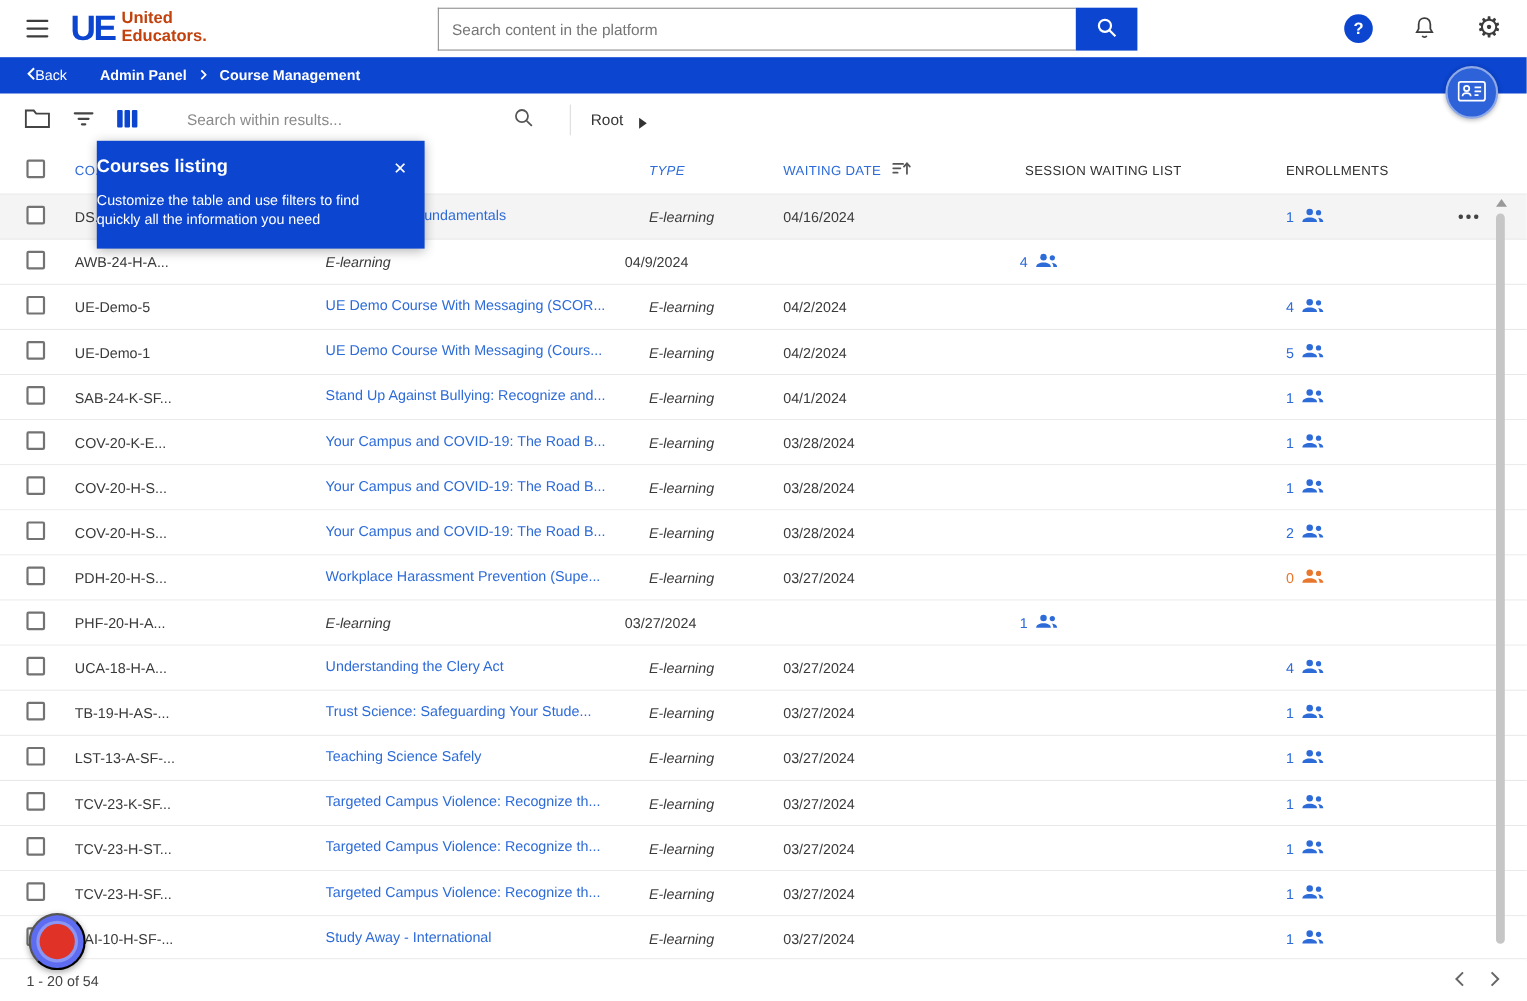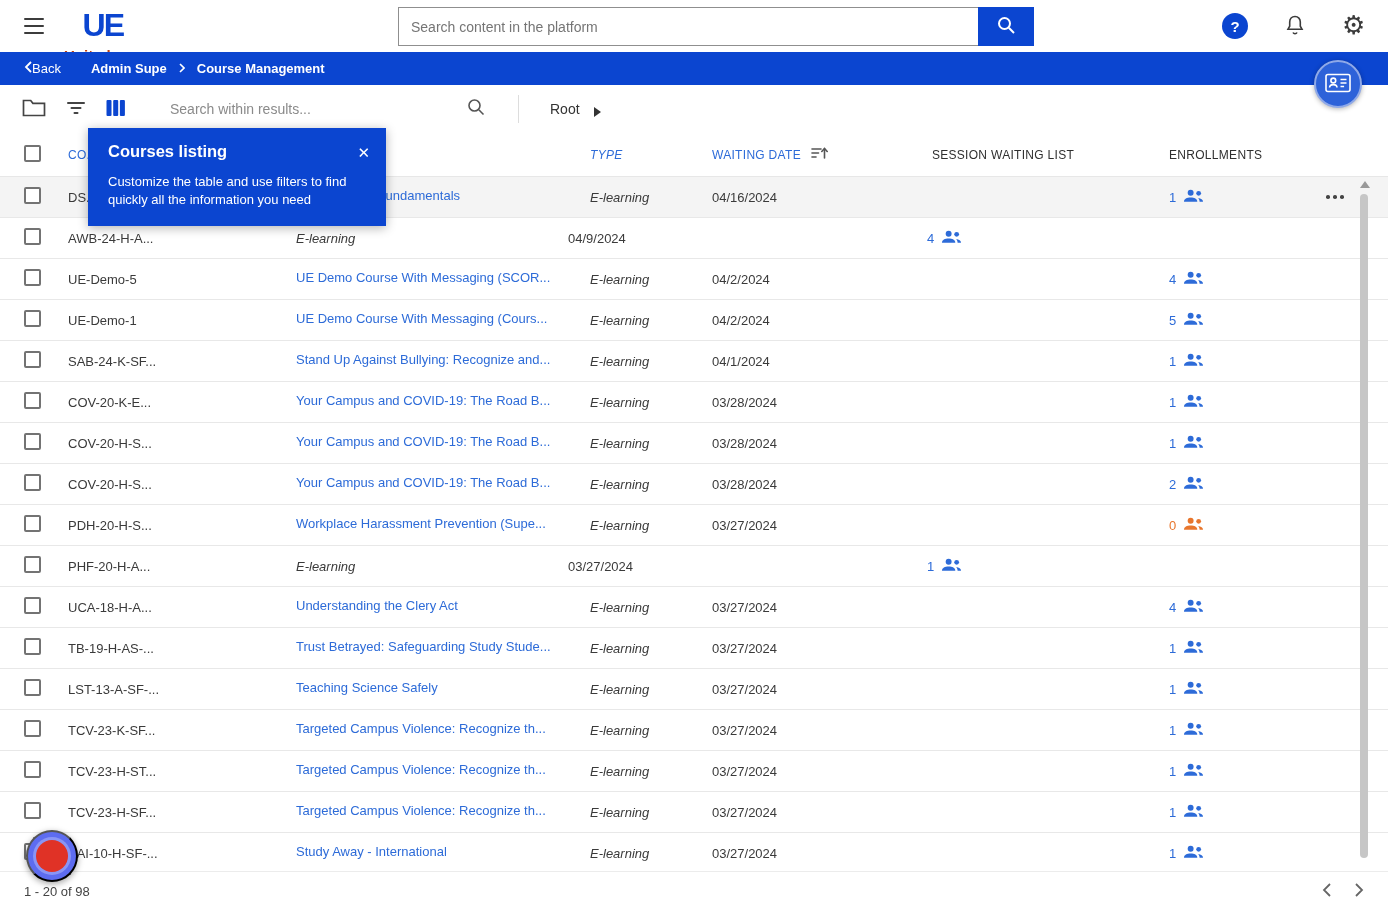--- a/index.html
+++ b/index.html
@@ -7,21 +7,21 @@
   }
   *{box-sizing:border-box;margin:0;padding:0;}
   body{
     width:1388px;height:910px;position:relative;overflow:hidden;
     font-family:"Liberation Sans",sans-serif;background:#fff;color:var(--text);
   }
   
   .topbar{position:absolute;top:0;left:0;width:1388px;height:52px;background:#fff;z-index:20;}
   .hamburger{position:absolute;left:24px;top:18px;width:20px;height:16px;display:flex;flex-direction:column;justify-content:space-between;cursor:pointer;background:none;border:none;}
   .hamburger i{display:block;height:2.4px;background:#3c3c3c;border-radius:1px;}
-  .logo{position:absolute;left:64px;top:8px;display:flex;align-items:center;gap:6px;flex-direction:column;}
+  .logo{position:absolute;left:64px;top:8px;display:flex;align-items:center;gap:6px;}
   .logo-mark{font-size:32px;font-weight:800;color:var(--brand);letter-spacing:-2px;line-height:34px;}
   .logo-text{font-size:15px;font-weight:700;color:#c2410c;line-height:16px;}
   .search-wrap{position:absolute;left:398px;top:7px;height:39px;display:flex;}
   .search-input{width:580px;height:39px;border:1px solid #8f8f8f;border-right:none;padding:0 12px;font-size:14px;font-family:inherit;color:#333;outline:none;}
   .search-input::placeholder{color:#757575;}
   .search-btn{width:56px;height:39px;background:var(--brand);border:none;display:flex;align-items:center;justify-content:center;cursor:pointer;}
   .help-btn{position:absolute;left:1222px;top:13px;width:26px;height:26px;border-radius:50%;background:var(--brand);color:#fff;border:none;font-size:15px;font-weight:700;display:flex;align-items:center;justify-content:center;cursor:pointer;font-family:inherit;}
   .bell-btn,.gear-btn{position:absolute;top:14px;background:none;border:none;cursor:pointer;}
   .bell-btn{left:1285px;}
   .gear-btn{left:1342px;top:10px;font-size:26px;color:#3c3c3c;line-height:30px;}
@@ -32,21 +32,21 @@
   
   .toolbar{position:absolute;top:85px;left:0;width:1100px;height:48px;background:#fff;display:flex;align-items:center;z-index:15;}
   .tb-icon{background:none;border:none;cursor:pointer;display:flex;align-items:center;justify-content:center;width:32px;height:32px;}
   .tb-icon.folder{margin-left:18px;}
   .tb-icon.filter{margin-left:10px;}
   .tb-icon.columns{margin-left:8px;}
   .results-search{margin-left:38px;display:flex;align-items:center;width:330px;}
   .results-input{border:none;outline:none;font-size:14px;font-family:inherit;width:296px;color:#333;}
   .results-input::placeholder{color:#8a8a8a;}
   .tb-divider{width:1px;height:28px;background:#ddd;margin:0 0 0 18px;}
-  .root-btn{display:flex;align-items:flex-end;gap:14px;margin-left:31px;background:none;border:none;font-size:14px;color:#333;font-family:inherit;cursor:pointer;}
+  .root-btn{display:flex;align-items:flex-end;gap:14px;margin-left:18px;background:none;border:none;font-size:14px;color:#333;font-family:inherit;cursor:pointer;}
   .caret-right{width:0;height:0;border-left:7px solid #333;border-top:5px solid transparent;border-bottom:5px solid transparent;}
   .contact-fab{position:absolute;left:1314px;top:60px;width:48px;height:48px;border-radius:50%;background:#2d62d9;border:2px solid #8fa9e8;display:flex;align-items:center;justify-content:center;cursor:pointer;z-index:30;box-shadow:0 1px 5px rgba(0,0,0,.3);}
   
   .grid{display:grid;grid-template-columns:50px 140px 72px 294px 144px 182px 242px 136px 1fr;align-items:center;}
   .thead{position:absolute;top:133px;left:0;width:1388px;height:44px;background:#fff;border-bottom:1px solid #e7e7e7;font-size:12px;letter-spacing:.3px;z-index:5;}
   .th-blue{color:var(--link);}
   .th-dark{color:#2f2f2f;}
   .c-check{padding-left:24px;}
   .c-code{padding-left:18px;white-space:nowrap;overflow:hidden;}
   .c-name{padding-left:34px;}
@@ -59,21 +59,21 @@
   .row{height:41px;border-bottom:1px solid #e8e8e8;background:#fff;font-size:13px;color:var(--text);}
   .row.active{background:#f4f4f4;}
   .thumb{width:34px;height:34px;border-radius:50%;margin:0 auto;}
   .name-link{color:var(--link);text-decoration:none;display:inline-block;max-width:262px;white-space:nowrap;overflow:hidden;text-overflow:ellipsis;cursor:pointer;font-size:13px;}
   .enroll{display:flex;align-items:center;gap:7px;margin-left:45px;color:var(--link);cursor:pointer;}
   .enroll.warn{color:var(--warn);}
   .enroll svg{flex:none;}
   .dots{display:flex;gap:3.5px;margin-left:62px;background:none;border:none;cursor:pointer;padding:6px 4px;}
   .dots i{width:3.6px;height:3.6px;border-radius:50%;background:#444;}
   
-  .tooltip{position:absolute;left:88px;top:128px;width:298px;background:var(--brand);color:#fff;padding:14px 16px 18px 20px;z-index:40;box-shadow:0 2px 10px rgba(0,0,0,.3);}
+  .tooltip{position:absolute;left:88px;top:128px;width:298px;background:var(--brand);color:#fff;padding:14px 16px 18px 0;z-index:40;box-shadow:0 2px 10px rgba(0,0,0,.3);}
   .tooltip h3{font-size:16.5px;font-weight:700;margin-bottom:12px;}
   .tooltip p{font-size:13px;line-height:1.35;width:252px;}
   .tooltip-close{position:absolute;right:16px;top:16px;background:none;border:none;color:#fff;font-size:15px;cursor:pointer;font-family:inherit;}
   
   .sb-arrow{position:absolute;left:1360px;top:181px;width:0;height:0;border-bottom:7px solid #999;border-left:5px solid transparent;border-right:5px solid transparent;z-index:25;cursor:pointer;}
   .sb-thumb{position:absolute;left:1360px;top:194px;width:8px;height:664px;background:#c6c6c6;border-radius:4px;z-index:25;cursor:pointer;}
   
   .pager{position:absolute;top:871px;left:0;width:1388px;height:39px;background:#fff;border-top:1px solid #ececec;z-index:20;display:flex;align-items:center;}
   .pager-range{margin-left:24px;font-size:13px;color:#444;}
   .pager-nav{position:absolute;right:24px;display:flex;gap:22px;}
@@ -126,21 +126,21 @@
 <nav class="bluebar">
   <button class="back-btn">
     <span>
       <svg width="8" height="12" viewBox="0 0 8 12" fill="none" stroke="#fff" stroke-width="1.8">
           <polyline points="7,1 2,6 7,11"></polyline>
         </svg>
     </span>
     <span>Back</span>
   </button>
   <div class="crumbs">
-    <span>Admin Supe</span>
+    <span>Admin Panel</span>
     <span>
       <svg width="6" height="10" viewBox="0 0 6 10" fill="none" stroke="#fff" stroke-width="1.6">
           <polyline points="1,1 5,5 1,9"></polyline>
         </svg>
     </span>
     <span>Course Management</span>
   </div>
 </nav>
 
 <div class="toolbar">
@@ -534,21 +534,21 @@
           <i></i>
           <i></i>
           <i></i>
         </button>
       </div>
   </div>
     <div class="row grid">
     <div class="c-check"><span class="cb"></span></div>
     <div class="c-code">TB-19-H-AS-...</div>
     <div><span class="thumb" style="background: linear-gradient(135deg, rgb(60, 63, 114) 40%, rgb(19, 21, 48));"></span></div>
-    <div class="c-name"><a class="name-link">Trust Betrayed: Safeguarding Study Stude...</a></div>
+    <div class="c-name"><a class="name-link">Trust Science: Safeguarding Your Stude...</a></div>
     <div class="c-type">E-learning</div>
     <div class="c-date">03/27/2024</div>
     <div class="c-session"></div>
     <div>
       <span class="enroll">
         <span>1</span>
         <span>
           <svg width="21" height="14" viewBox="0 0 22 14" fill="currentColor">
               <circle cx="8" cy="3.6" r="3.1"></circle>
               <path d="M1 13c0-2.8 3.1-4.3 7-4.3s7 1.5 7 4.3z"></path>
@@ -716,21 +716,21 @@
 <div class="tooltip">
   <h3>Courses listing</h3>
   <button class="tooltip-close"><span>✕</span></button>
   <p>Customize the table and use filters to find quickly all the information you need</p>
 </div>
 
 <div class="sb-arrow"></div>
 <div class="sb-thumb"></div>
 
 <footer class="pager">
-  <span class="pager-range">1 - 20 of 98</span>
+  <span class="pager-range">1 - 20 of 54</span>
   <div class="pager-nav">
     <button class="pager-btn">
       <span>
         <svg width="10" height="16" viewBox="0 0 10 16" fill="none" stroke="#666" stroke-width="1.8">
             <polyline points="8,2 2,8 8,14"></polyline>
           </svg>
       </span>
     </button>
     <button class="pager-btn">
       <span>

